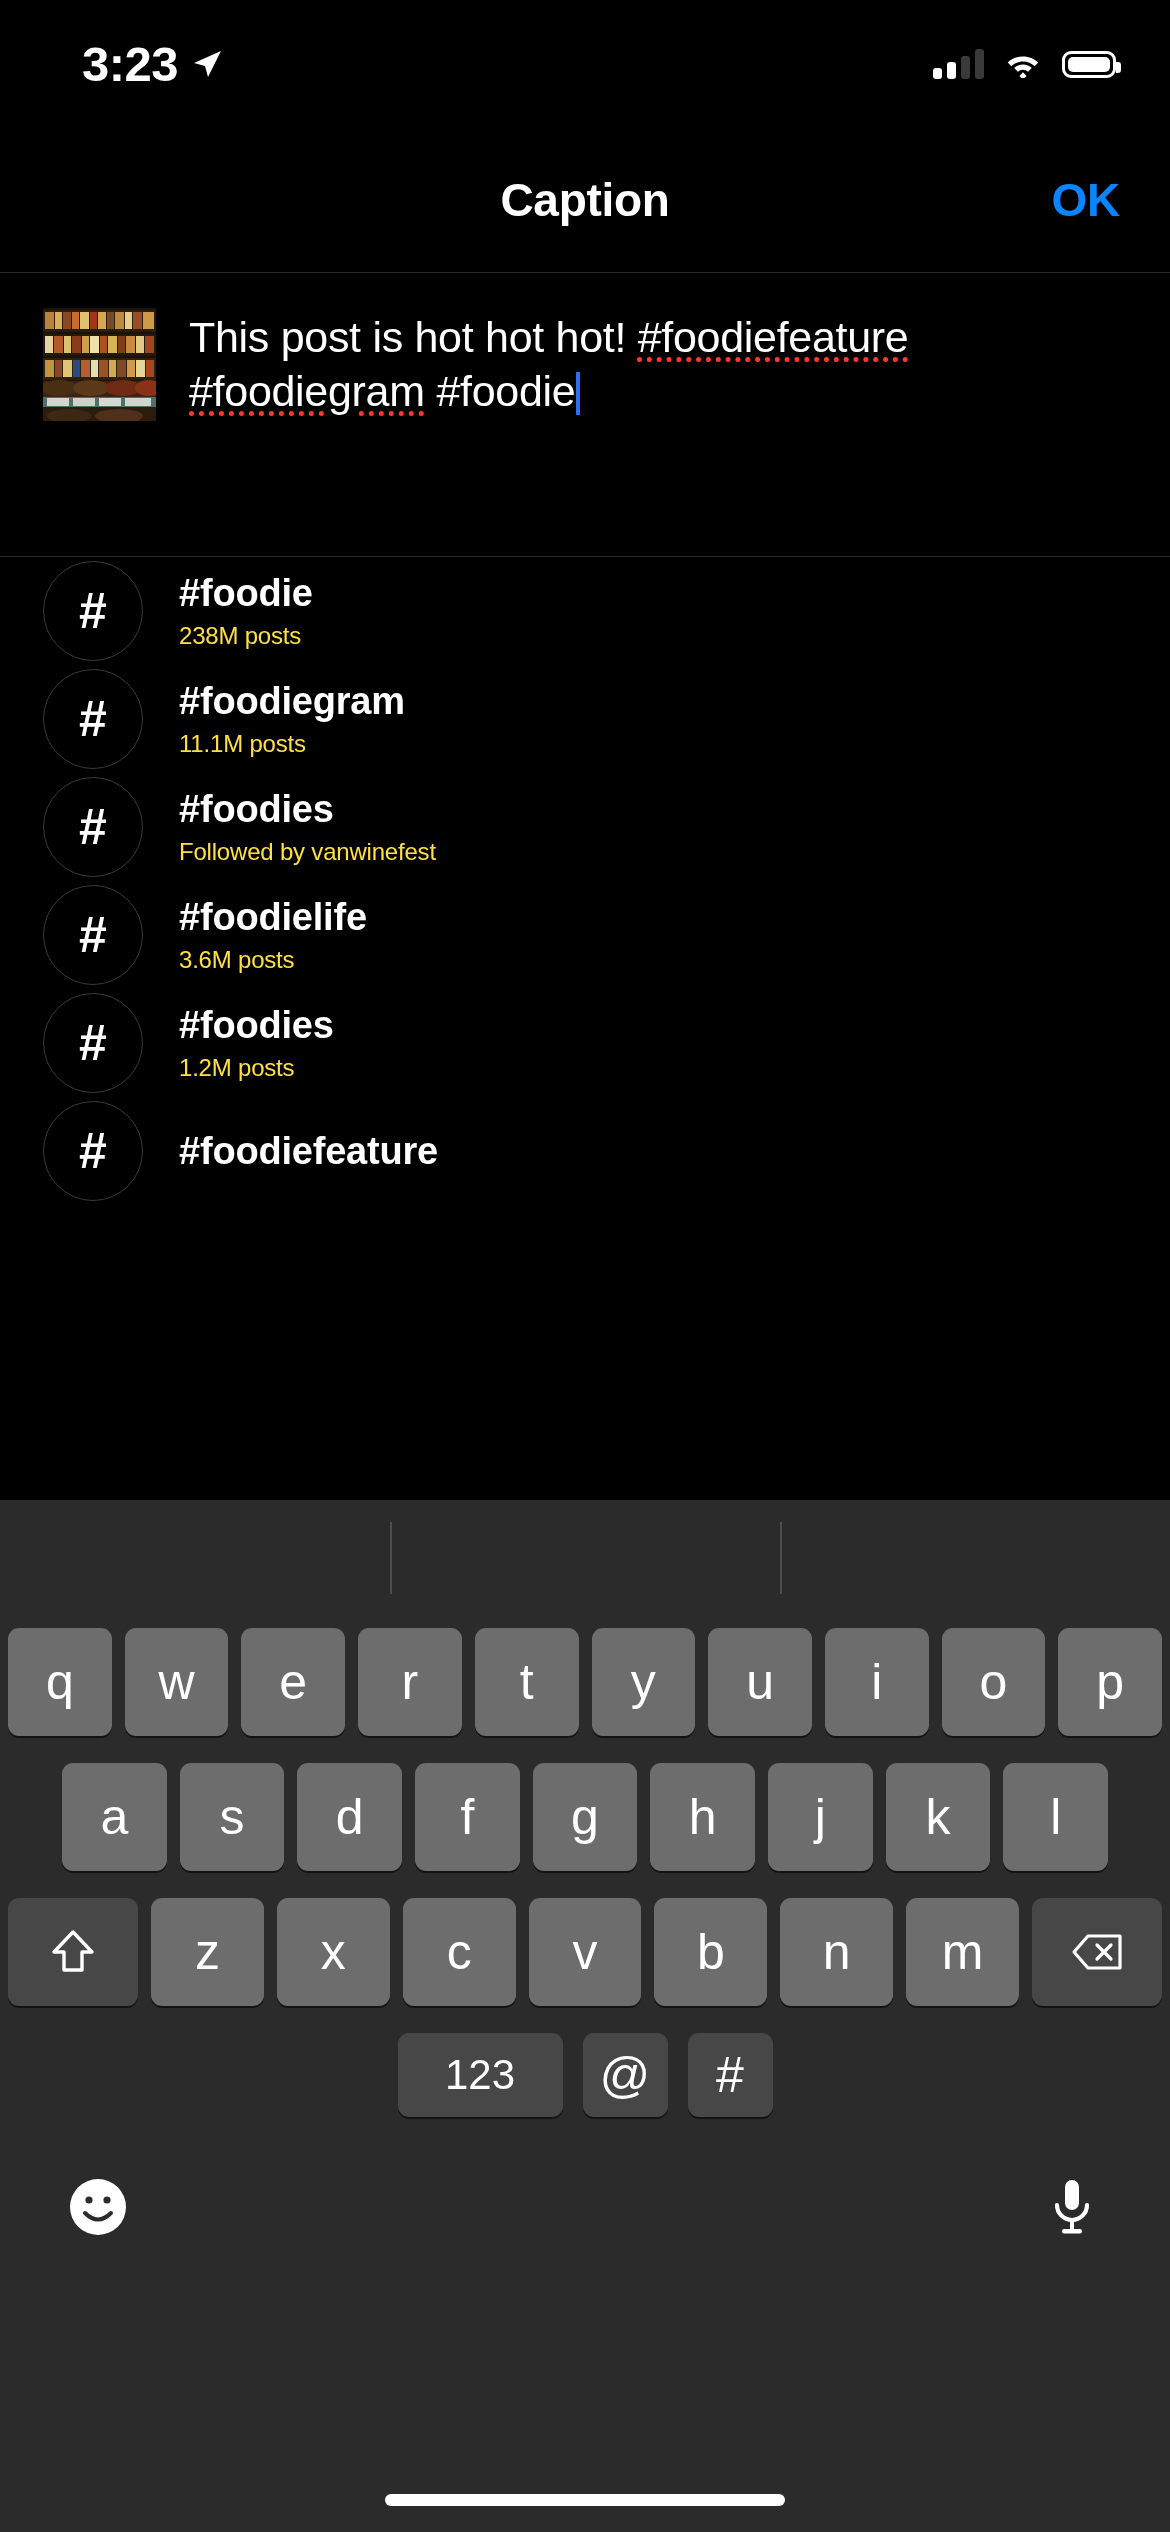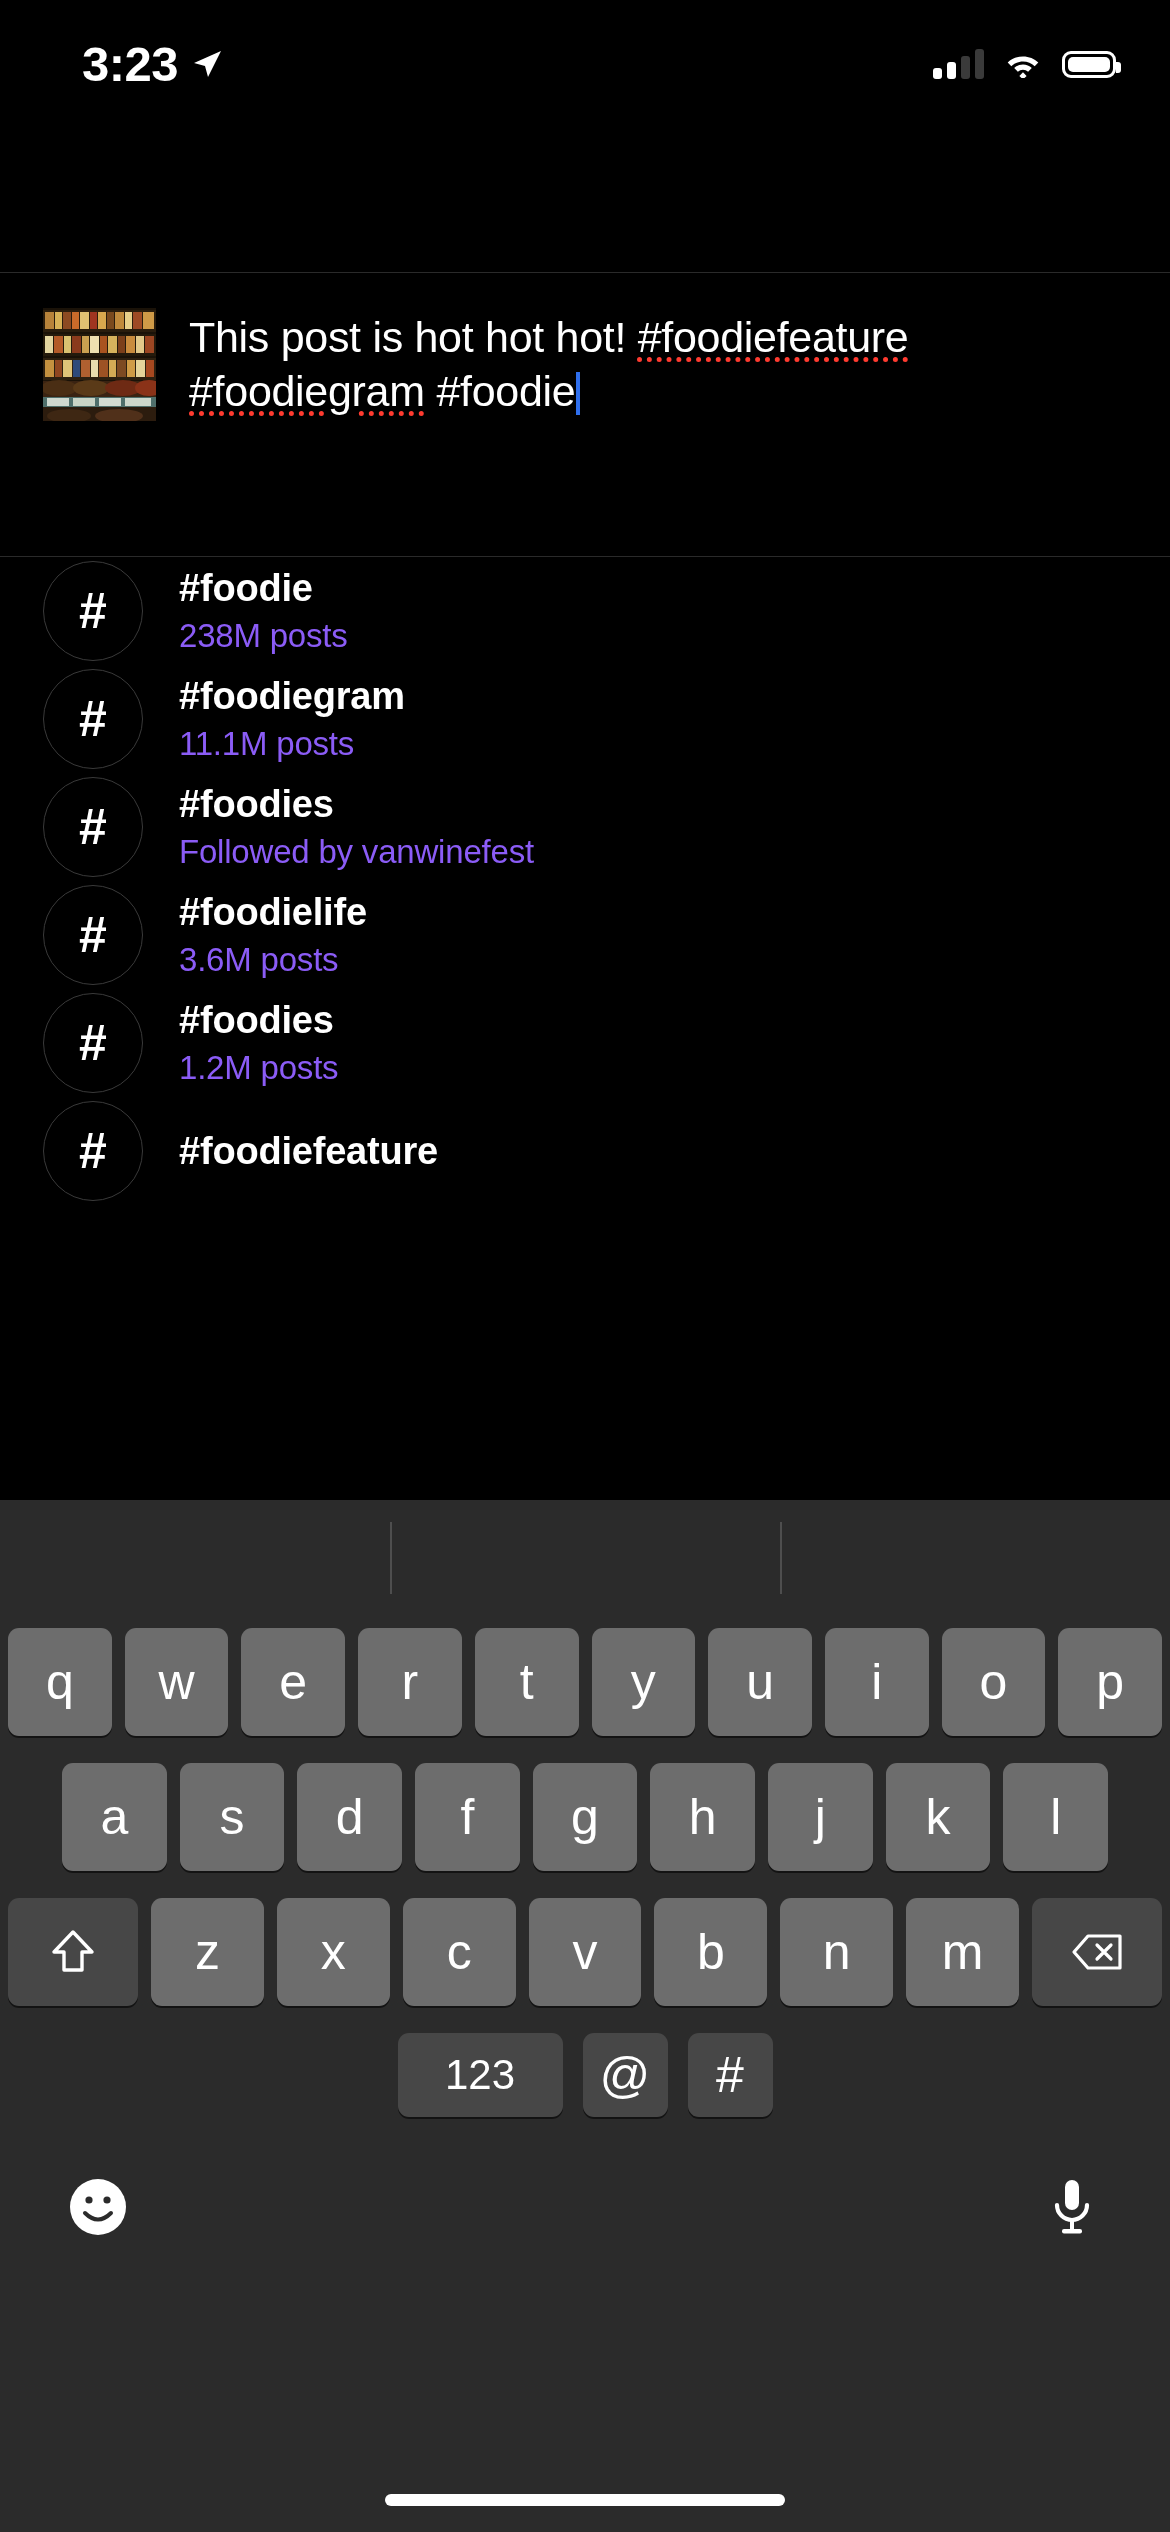--- a/index.html
+++ b/index.html
@@ -74,21 +74,21 @@
   .hash-list { position:absolute; top:557px; left:0; width:1170px; height:943px; overflow:hidden; }
   .hash-item { display:flex; align-items:center; height:108px; padding:0 0 0 43px; }
   .hash-circle {
     width:100px; height:100px; border-radius:50%;
     border:1px solid #3a3a3a; flex:none;
     display:flex; align-items:center; justify-content:center;
     color:#fff; font-size:50px; font-weight:600; line-height:1;
   }
   .hash-meta { margin-left:36px; display:flex; flex-direction:column; justify-content:center; gap:7px; }
   .hash-name { color:#fff; font-size:38px; font-weight:700; letter-spacing:-0.2px; }
-  .hash-sub { color:#8b5cf6; font-size:33px; letter-spacing:-0.2px; }
+  .hash-sub { color:#fde047; font-size:24px; letter-spacing:-0.2px; }
 
   
   .keyboard {
     position:absolute; bottom:0; left:0; width:1170px; height:1032px;
     background:#2b2b2b;
   }
   .predictive {
     position:relative; height:120px; display:flex; align-items:center;
   }
   .pred-sep { position:absolute; top:22px; width:2px; height:72px; background:#4e4e4e; }
@@ -158,20 +158,24 @@
           <path d="M19 22.3l3.6 3.6-3.6 3.6-3.6-3.6z" fill="#fff"></path>
         </svg>
       </span>
       <span class="battery">
         <span class="fill"></span>
           <span class="cap"></span>
       </span>
     </div>
   </div>
 
+  <div class="navbar">
+    <span class="nav-title">Caption</span>
+    <span class="nav-ok" style="color:#0A84FF">OK</span>
+  </div>
   <div class="hairline" style="top:272px"></div>
 
   <div class="caption-row">
     <span class="thumb">
       <svg viewBox="0 0 113 113" width="113" height="113" preserveAspectRatio="none">
         <rect width="113" height="113" fill="#1a1208"></rect>
 
         <rect x="0" y="2" width="113" height="22" fill="#2a1d0d"></rect>
         <rect x="0" y="26" width="113" height="22" fill="#241a0c"></rect>
         <rect x="0" y="50" width="113" height="22" fill="#2d2010"></rect>

